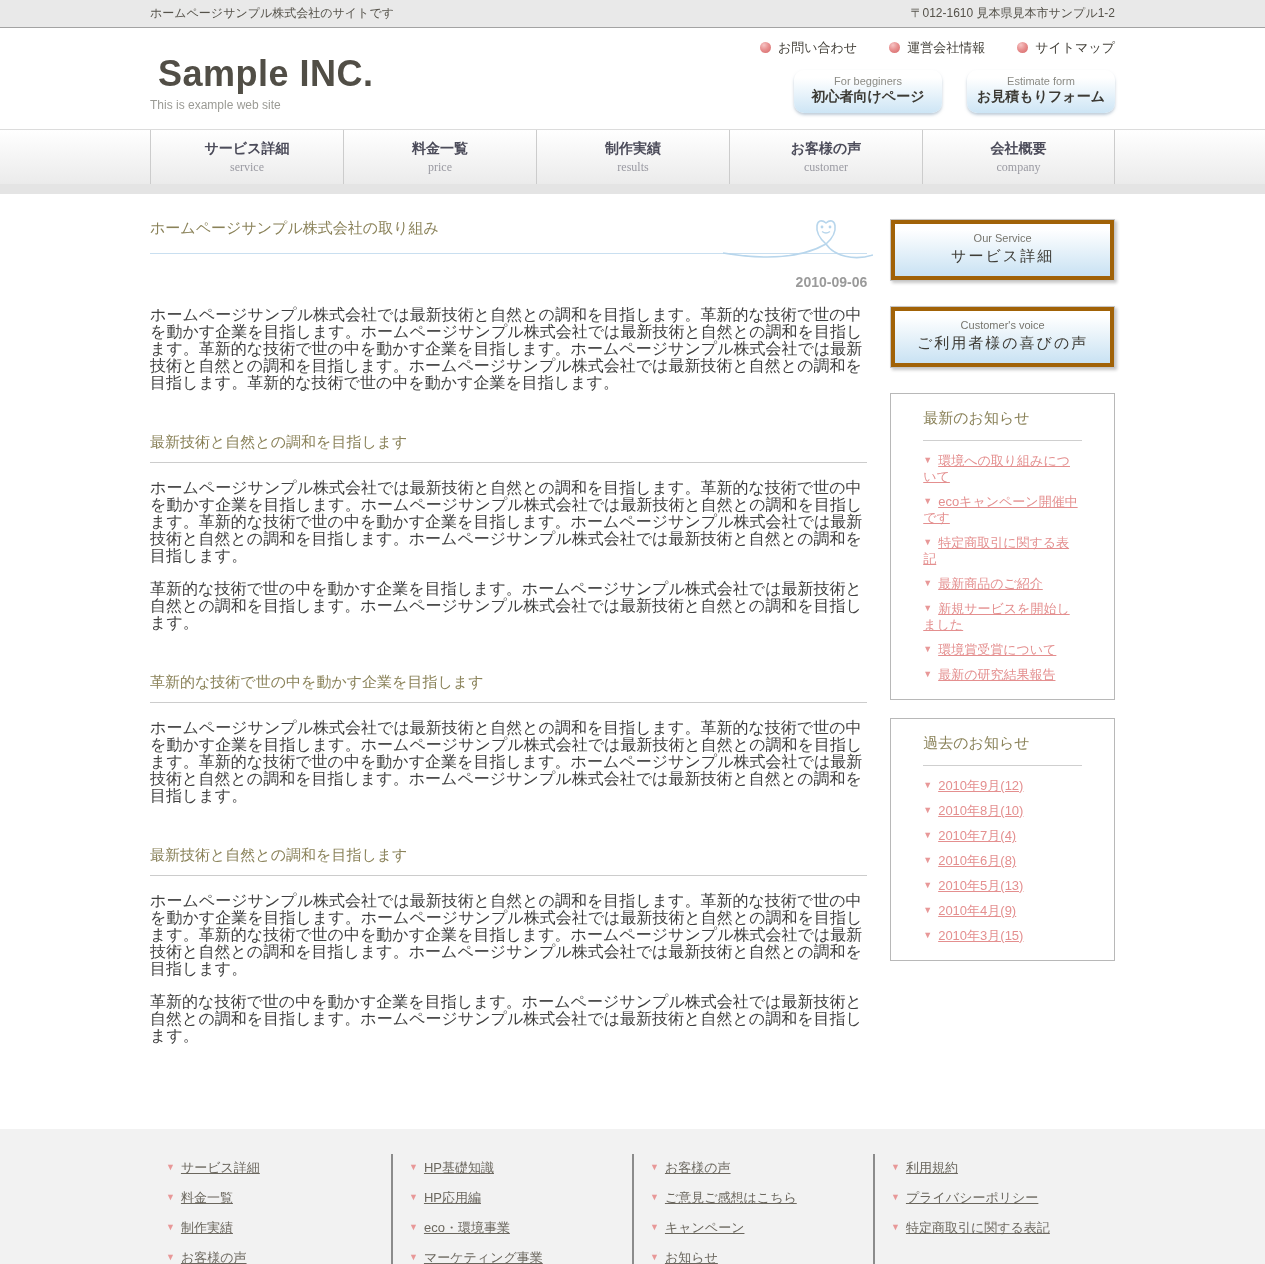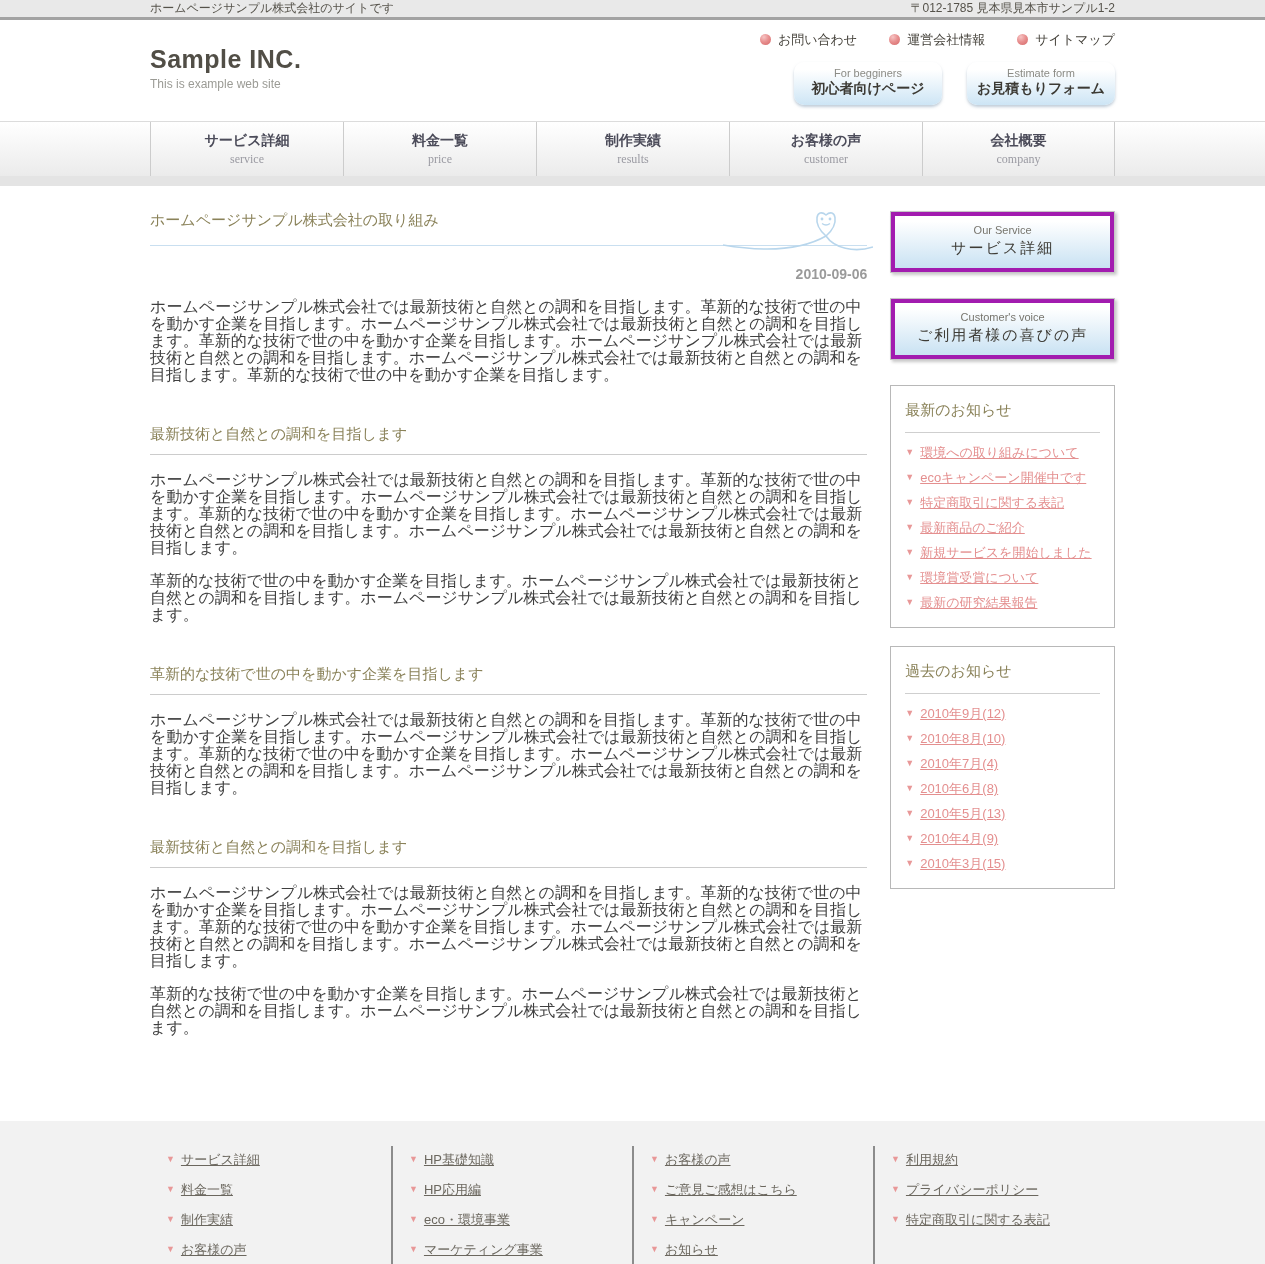--- a/index.html
+++ b/index.html
@@ -6,28 +6,28 @@
   html, body { margin:0; padding:0; background:#ffffff; }
   body {
     width:1265px;
     font-family:"Liberation Sans","DejaVu Sans",sans-serif;
     color:#3f3f3f;
     -webkit-font-smoothing:antialiased;
   }
   .container { width:965px; margin:0 auto; }
 
   
-  .topbar { background:#e9e9e9; border-bottom:3px solid #a3a3a3; height:20px; }
+  .topbar { background:#e9e9e9; border-bottom:1px solid #a3a3a3; height:28px; }
   .topbar .container { display:flex; justify-content:space-between; align-items:center; height:100%; font-size:12px; color:#55524a; }
 
   
   .header { height:101px; background:#fff; }
   .header .container { display:flex; justify-content:space-between; }
   .logo-block { padding-top:25px; cursor:pointer; }
-  .logo { font-size:25px; font-weight:bold; color:#514e46; letter-spacing:.5px; }
+  .logo { font-size:36px; font-weight:bold; color:#514e46; letter-spacing:.5px;margin-left:8px; }
   .tagline { font-size:12px; color:#9b9b95; margin-top:3px; }
   .header-right { padding-top:11px; }
   .hlinks { display:flex; justify-content:flex-end; gap:32px; font-family:"Liberation Serif","DejaVu Serif",serif; font-size:13px; color:#46433c; align-items:center; }
   .hlink { cursor:pointer; white-space:nowrap; }
   .red-dot { width:11px; height:11px; border-radius:50%; background:radial-gradient(circle at 35% 28%, #f6c4c4 0%, #e89090 45%, #d46666 100%); display:inline-block; margin-right:7px; vertical-align:-1px; }
   .hbuttons { display:flex; gap:25px; margin-top:13px; justify-content:flex-end; }
   .hbutton { width:148px; border-radius:10px; background:linear-gradient(#ffffff 18%, #cde5f5 100%); box-shadow:0 2px 3px rgba(130,155,180,.5); text-align:center; padding:5px 0 7px; cursor:pointer; }
   .hbutton .sub { font-size:11px; color:#8b8b85; }
   .hbutton .lbl { font-size:14px; font-weight:bold; color:#3c3a34; margin-top:1px; }
 
@@ -53,25 +53,25 @@
   .para { font-size:16px; line-height:17px; margin:16px 0 0; }
   .section-h { font-size:15px; font-weight:normal; color:#8a8259; margin:42px 0 0; padding-bottom:10px; border-bottom:1px solid #cccccc; }
 
   
   .pager { margin-top:58px; text-align:center; font-size:13px; color:#4a4a4a; }
   .pager .half { display:inline-block; }
   .pager .half + .half { margin-left:42px; }
   .plink { color:#e48f8f; text-decoration:underline; cursor:pointer; }
 
   
-  .banner { border:1px solid #c6c6c6; background:#a21caf; padding:4px; box-shadow:2px 2px 3px rgba(0,0,0,.22); margin-bottom:25px; cursor:pointer; }
+  .banner { border:1px solid #c6c6c6; background:#a16207; padding:4px; box-shadow:2px 2px 3px rgba(0,0,0,.22); margin-bottom:25px; cursor:pointer; }
   .banner-inner { background:linear-gradient(#ffffff 10%, #c9e2f3 100%); text-align:center; padding:8px 0 10px; }
   .banner-sub { font-size:11px; color:#77756d; }
   .banner-lbl { font-size:15px; color:#3e3c36; letter-spacing:2px; margin-top:3px; }
-  .newsbox { border:1px solid #b8b8b8; background:#fff; padding:12px 14px 16px; margin-bottom:18px; }
+  .newsbox { border:1px solid #b8b8b8; background:#fff; padding:12px 32px 16px; margin-bottom:18px; }
   .newsbox-title { font-size:15px; font-weight:normal; color:#8a8259; margin:3px 0 12px; }
   .newsbox-rule { border-bottom:1px solid #cfcfcf; margin-bottom:3px; }
   .news-list { list-style:none; margin:0; padding:0; }
   .news-item { padding-top:8px; font-size:13px; line-height:16px; }
   .tri { color:#e89898; font-size:9px; margin-right:6px; vertical-align:2px; }
   .news-link { color:#e48f8f; text-decoration:underline; cursor:pointer; }
 
   
   .footer { background:#f2f2f2; padding:25px 0 28px; }
   .footer .container { display:flex; }
@@ -80,21 +80,21 @@
   .f-list { list-style:none; margin:0; padding:0; }
   .f-item { margin-bottom:7px; font-size:13px; line-height:23px; }
   .f-link { color:#6b675e; text-decoration:underline; cursor:pointer; }
 </style>
 </head>
 <body>
 
 <div class="topbar">
   <div class="container">
     <span>ホームページサンプル株式会社のサイトです</span>
-    <span>〒012-1785 見本県見本市サンプル1-2</span>
+    <span>〒012-1610 見本県見本市サンプル1-2</span>
   </div>
 </div>
 
 <div class="header">
   <div class="container">
     <div class="logo-block">
       <div class="logo">Sample INC.</div>
       <div class="tagline">This is example web site</div>
     </div>
     <div class="header-right">

